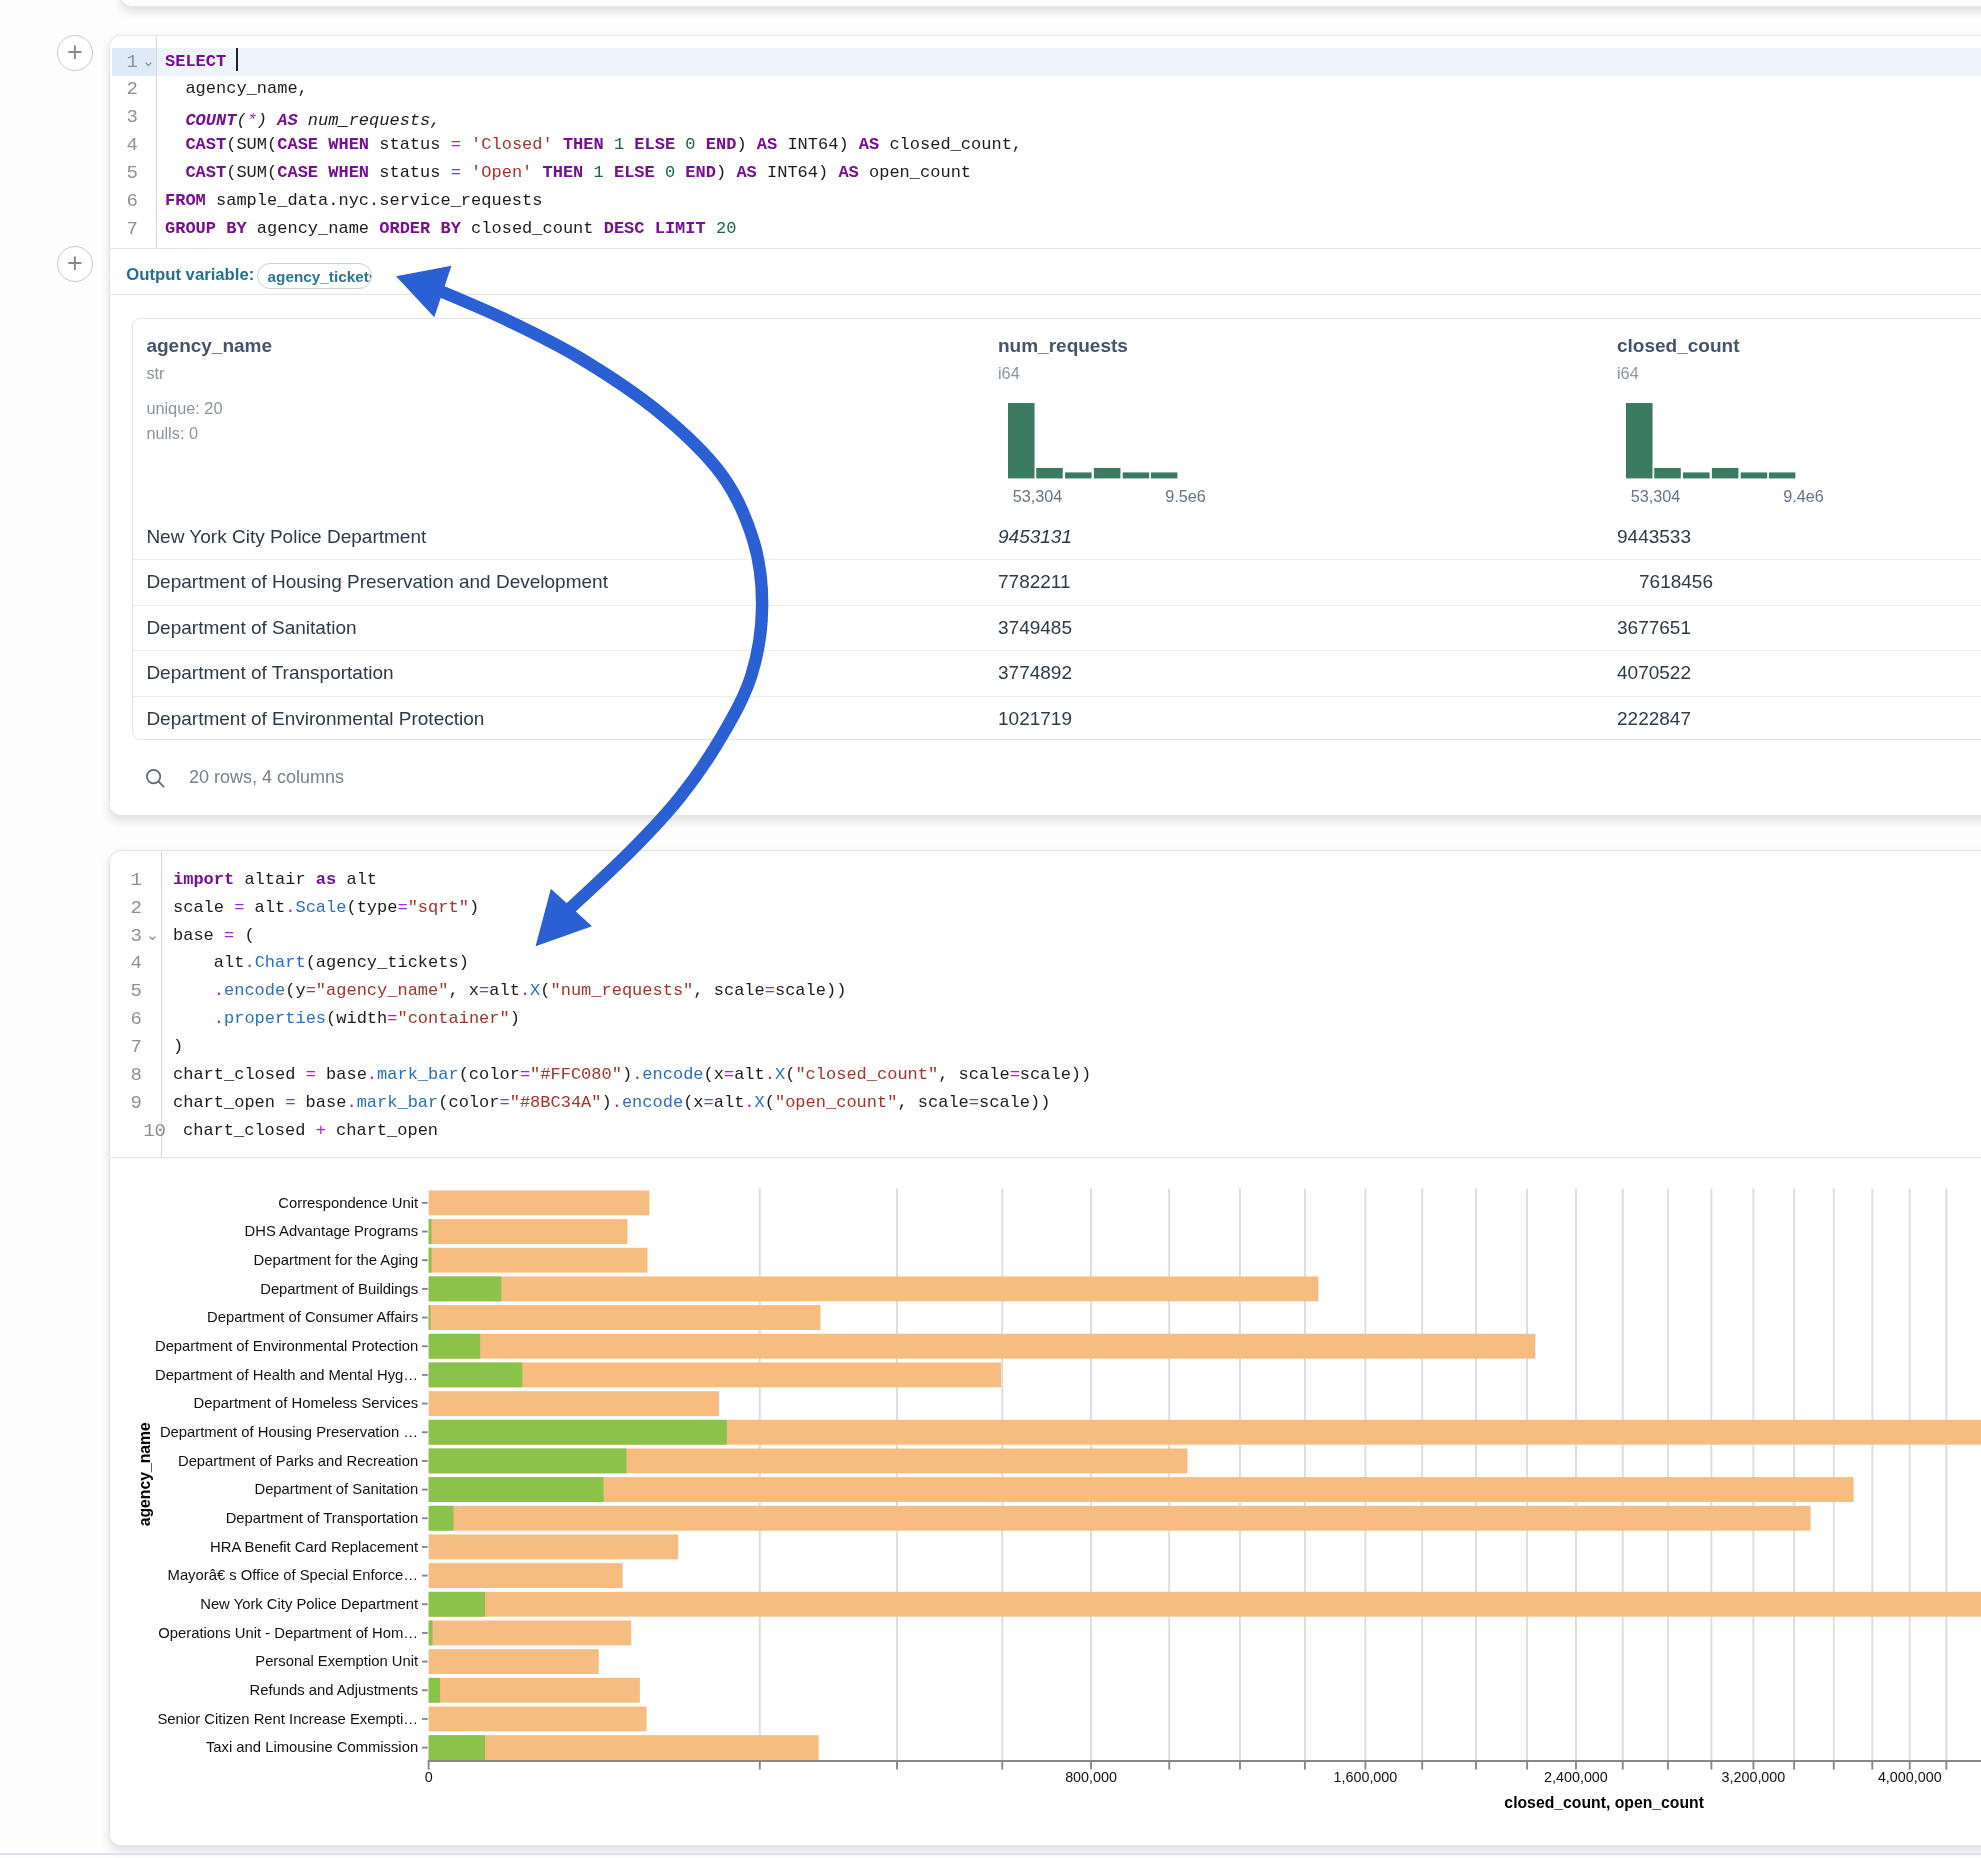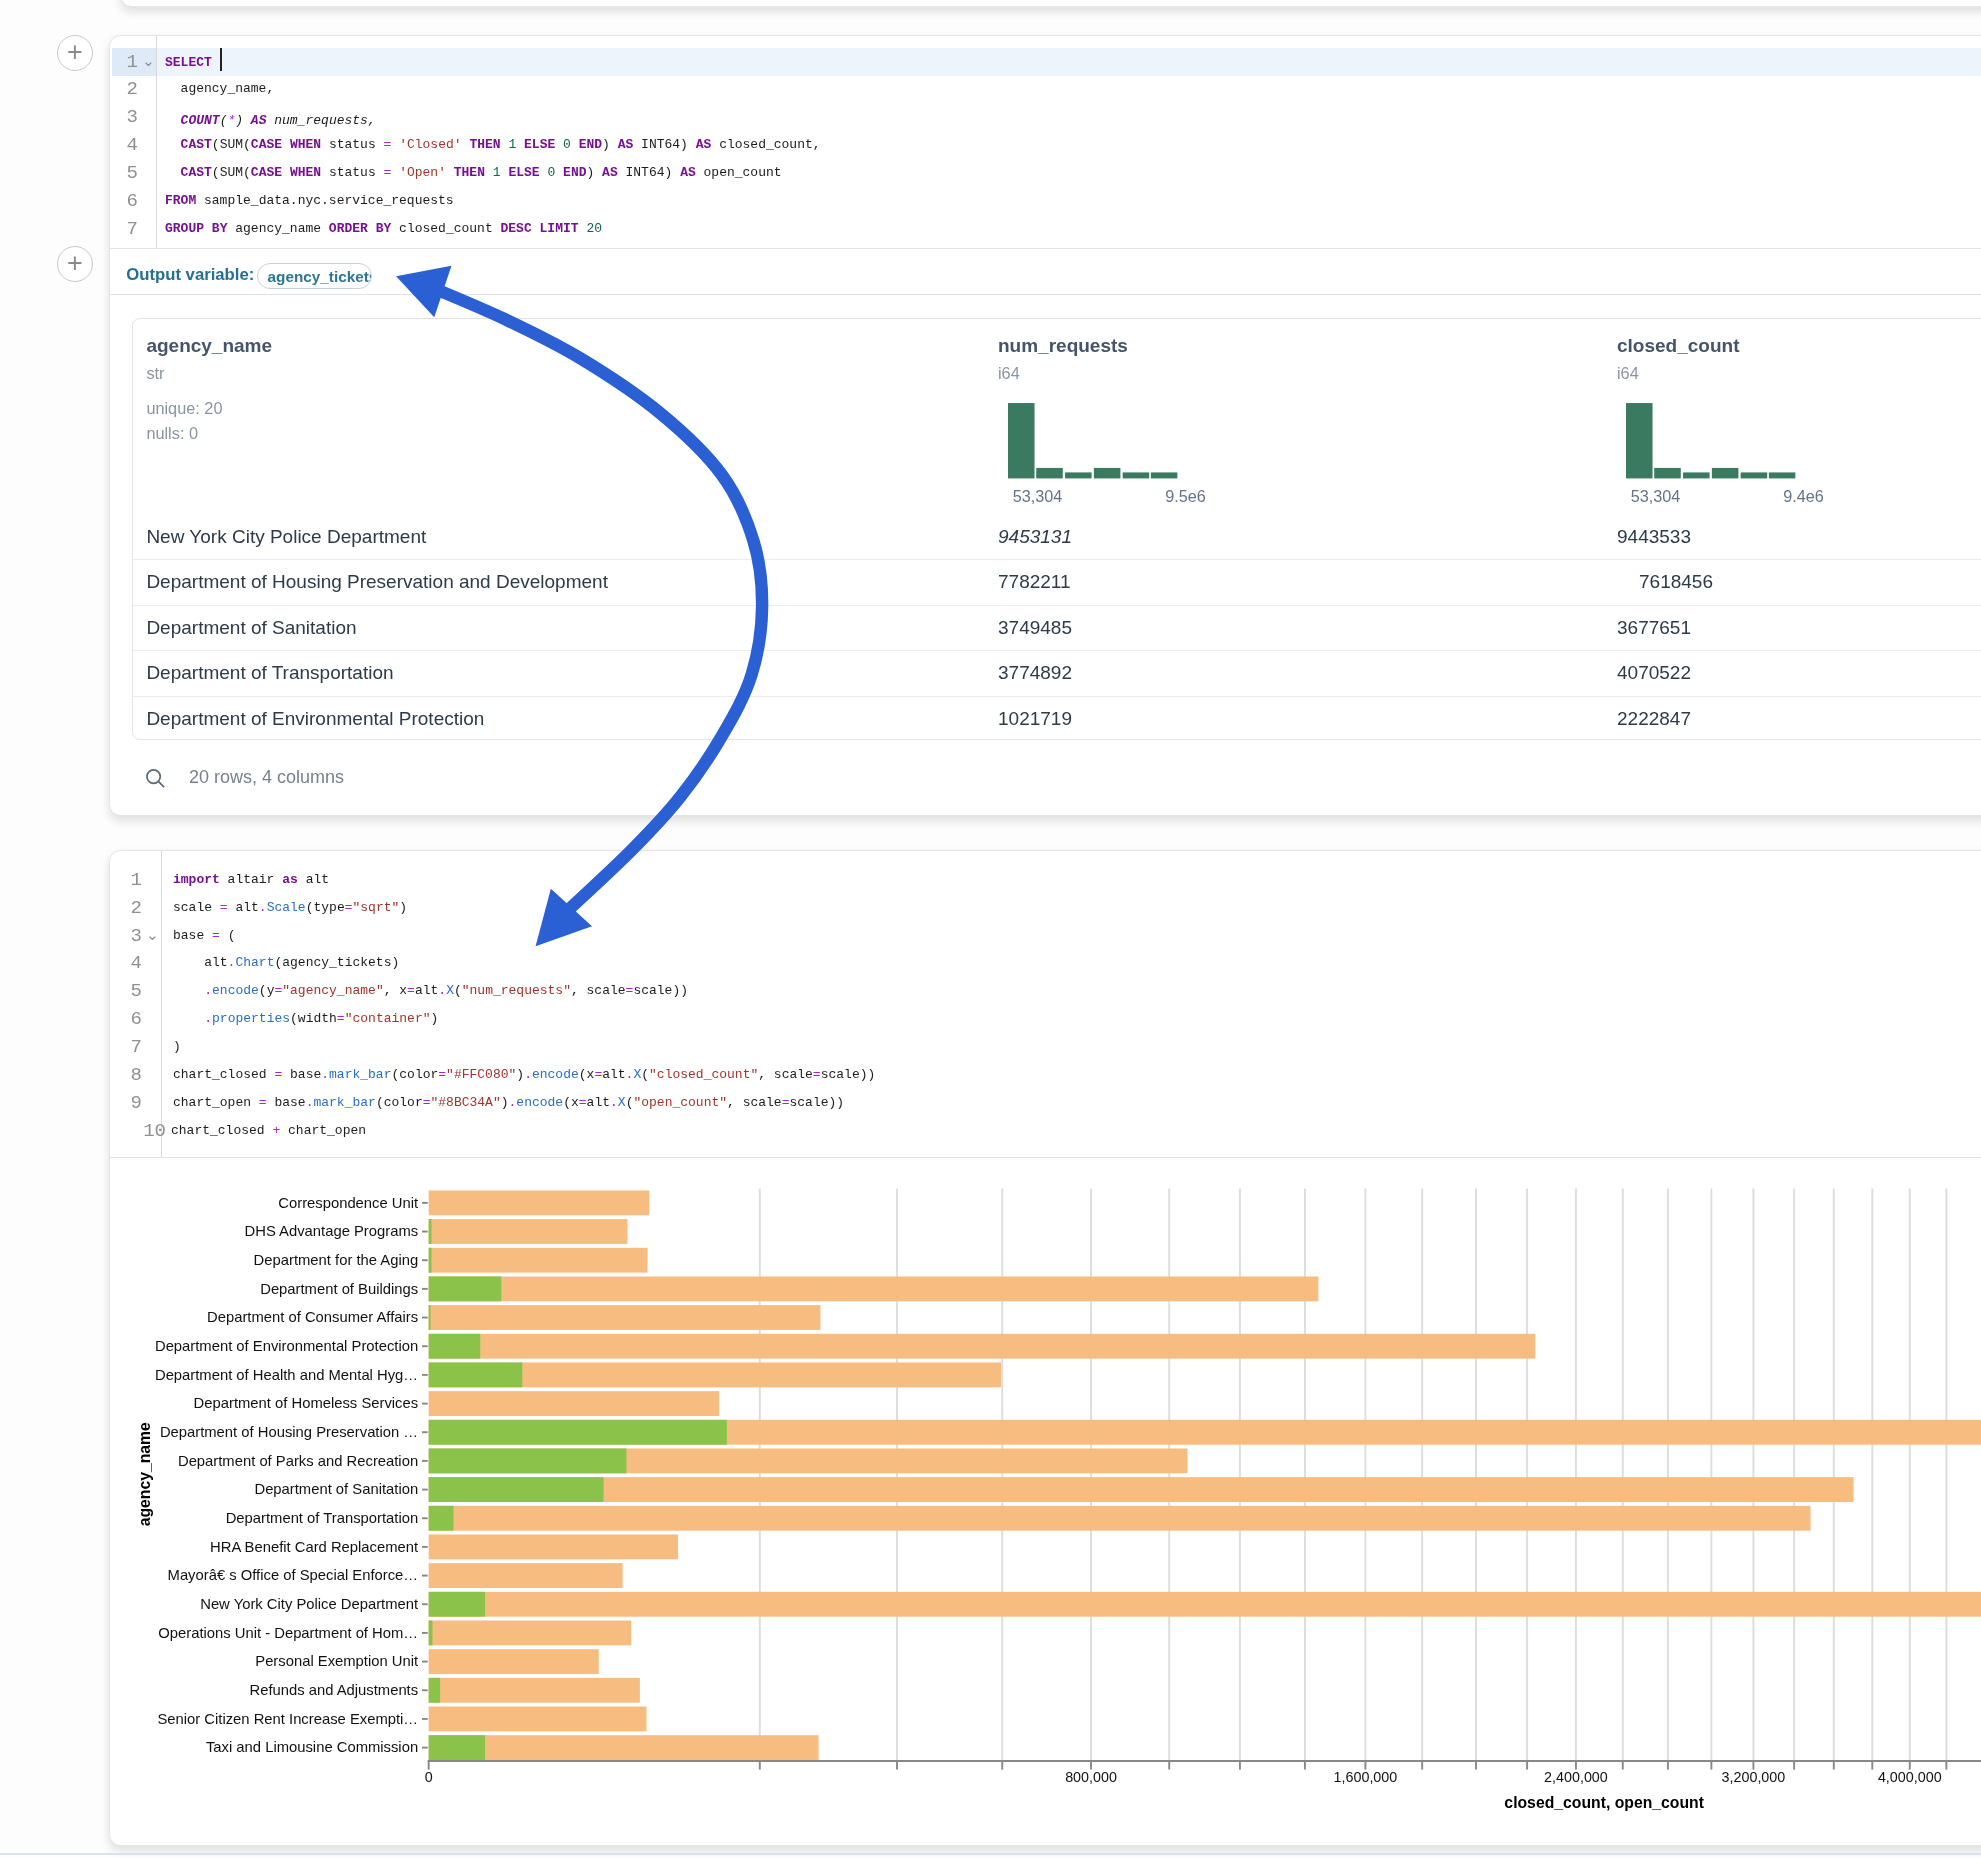--- a/index.html
+++ b/index.html
@@ -3,21 +3,21 @@
 <meta charset="utf-8">
 <style>
 * { margin:0; padding:0; box-sizing:border-box; }
 html,body { width:1982px; height:1858px; background:#fdfdfd; overflow:hidden;
   font-family:"Liberation Sans", sans-serif; }
 .card { position:absolute; background:#fff; border:1px solid #e4e5e7; border-radius:11.5px;
   box-shadow:0 4.8px 9.6px rgba(0,0,0,0.12); overflow:hidden; }
 .lnum { position:absolute; left:0; height:28px; line-height:28px; text-align:right;
   color:#909090; font-family:"Liberation Mono", monospace; font-size:19px; }
 pre.cl { position:absolute; height:28px; line-height:28px; margin:0;
-  font-family:"Liberation Mono", monospace; font-size:13px; color:#1c1c1c; white-space:pre; }
+  font-family:"Liberation Mono", monospace; font-size:17px; color:#1c1c1c; white-space:pre; }
 .k { color:#770f94; font-weight:bold; }
 .s { color:#a3342b; }
 .n { color:#116644; }
 .o { color:#a426cc; }
 .m { color:#2a6fc2; }
 .cur { display:inline-block; width:1.9px; height:23px; background:#222; vertical-align:-4.8px; }
 .chev { position:absolute; height:28px; line-height:26px; color:#8a8a8a; font-size:15.3px; }
 .th { position:absolute; font-size:19px; font-weight:bold; color:#44546a; }
 .tt { position:absolute; font-size:16.3px; color:#8a95a1; }
 .tr { position:absolute; font-size:19px; color:#2c3a49; height:23px; line-height:23px; }
@@ -130,21 +130,21 @@
 <pre class="cl" style="left:63px;top:126px;">    <span class="o">.</span><span class="m">encode</span>(y<span class="o">=</span><span class="s">"agency_name"</span>, x<span class="o">=</span>alt<span class="o">.</span><span class="m">X</span>(<span class="s">"num_requests"</span>, scale<span class="o">=</span>scale))</pre>
 <div class="lnum" style="top:154px;width:32px;">6</div>
 <pre class="cl" style="left:63px;top:154px;">    <span class="o">.</span><span class="m">properties</span>(width<span class="o">=</span><span class="s">"container"</span>)</pre>
 <div class="lnum" style="top:182px;width:32px;">7</div>
 <pre class="cl" style="left:63px;top:182px;">)</pre>
 <div class="lnum" style="top:210px;width:32px;">8</div>
 <pre class="cl" style="left:63px;top:210px;">chart_closed <span class="o">=</span> base<span class="o">.</span><span class="m">mark_bar</span>(color<span class="o">=</span><span class="s">"#FFC080"</span>)<span class="o">.</span><span class="m">encode</span>(x<span class="o">=</span>alt<span class="o">.</span><span class="m">X</span>(<span class="s">"closed_count"</span>, scale<span class="o">=</span>scale))</pre>
 <div class="lnum" style="top:238px;width:32px;">9</div>
 <pre class="cl" style="left:63px;top:238px;">chart_open <span class="o">=</span> base<span class="o">.</span><span class="m">mark_bar</span>(color<span class="o">=</span><span class="s">"#8BC34A"</span>)<span class="o">.</span><span class="m">encode</span>(x<span class="o">=</span>alt<span class="o">.</span><span class="m">X</span>(<span class="s">"open_count"</span>, scale<span class="o">=</span>scale))</pre>
 <div class="lnum" style="top:266px;width:32px;margin-left:24px;">10</div>
-<pre class="cl" style="left:61px;top:266px;">chart_closed <span class="o">+</span> chart_open</pre>
+<pre class="cl" style="left:73px;top:266px;">chart_closed <span class="o">+</span> chart_open</pre>
 <div class="chev" style="left:36px;top:71px;">⌄</div>
 <svg width="1873" height="690" viewBox="0 0 1959 722" style="position:absolute;left:0;top:306px;">
 <line x1="679.5" y1="33" x2="679.5" y2="632" stroke="#ddd" stroke-width="2"></line>
 <line x1="823.1" y1="33" x2="823.1" y2="632" stroke="#ddd" stroke-width="2"></line>
 <line x1="933.2" y1="33" x2="933.2" y2="632" stroke="#ddd" stroke-width="2"></line>
 <line x1="1026.1" y1="33" x2="1026.1" y2="632" stroke="#ddd" stroke-width="2"></line>
 <line x1="1107.9" y1="33" x2="1107.9" y2="632" stroke="#ddd" stroke-width="2"></line>
 <line x1="1181.9" y1="33" x2="1181.9" y2="632" stroke="#ddd" stroke-width="2"></line>
 <line x1="1249.9" y1="33" x2="1249.9" y2="632" stroke="#ddd" stroke-width="2"></line>
 <line x1="1313.2" y1="33" x2="1313.2" y2="632" stroke="#ddd" stroke-width="2"></line>

